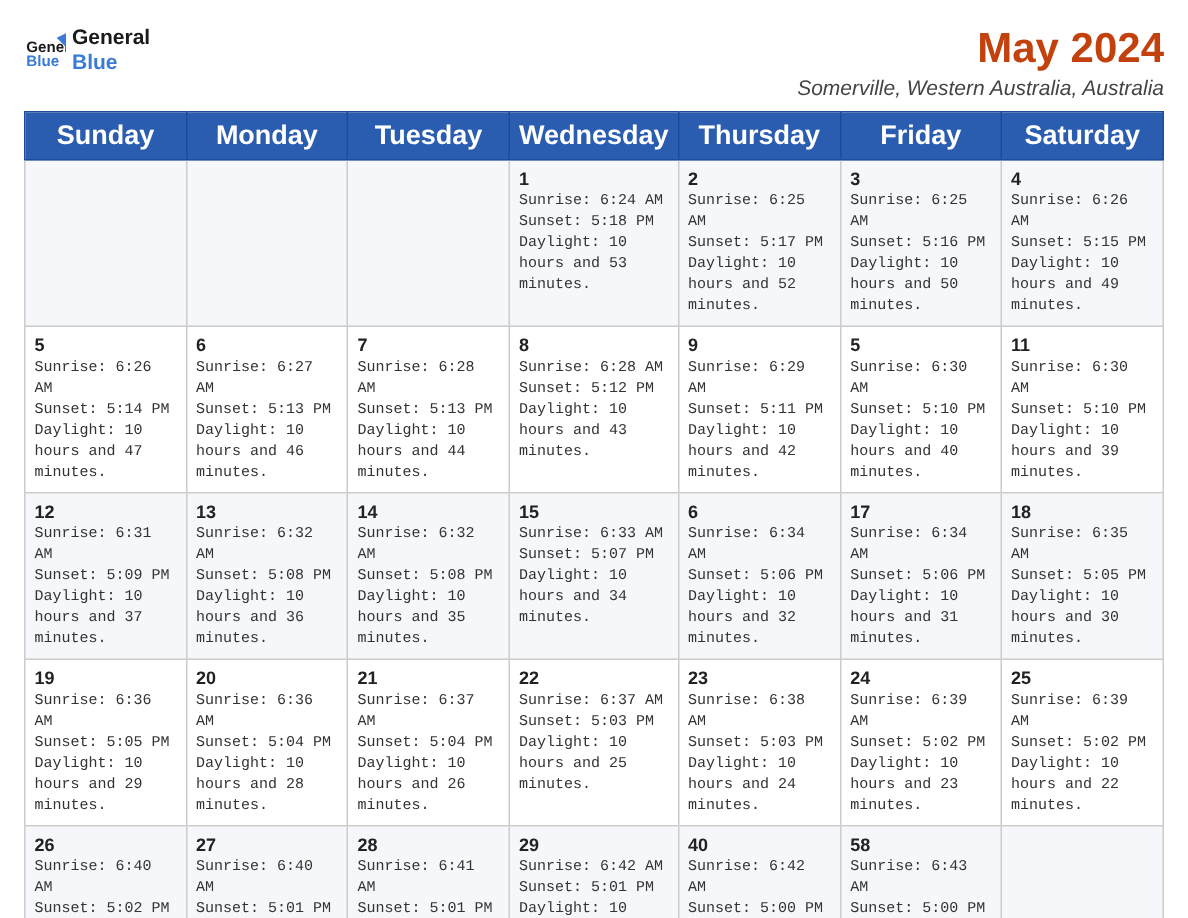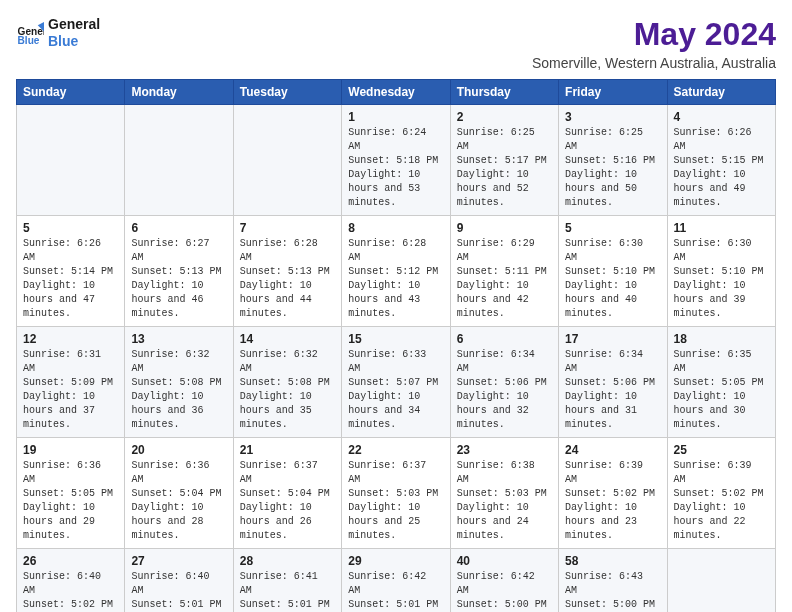--- a/index.html
+++ b/index.html
@@ -22,41 +22,42 @@
       gap: 4px;
     }
     .logo-icon {
       width: 28px;
       height: 28px;
     }
     .title-block {
       text-align: right;
     }
     .month-title {
-      font-size: 32px;
+      font-size: 28px;
       font-weight: bold;
-      color: #4c1d95;
+      color: #c2410c;
     }
     .location {
       font-size: 14px;
       color: #444;
       margin-top: 2px;
+      font-style: italic;
     }
     .calendar {
       width: 100%;
       border-collapse: collapse;
       border: 1px solid #ccc;
     }
     .calendar th {
       background: #2a5db0;
       color: #fff;
-      font-size: 12px;
+      font-size: 18px;
       font-weight: bold;
       padding: 5px 6px;
-      text-align: left;
+      text-align: center;
       border: 1px solid #1e4a9a;
     }
     .calendar td {
       width: calc(100%/7);
       vertical-align: top;
       padding: 5px 6px;
       border: 1px solid #ccc;
       font-size: 10.5px;
       color: #222;
       background: #fff;

